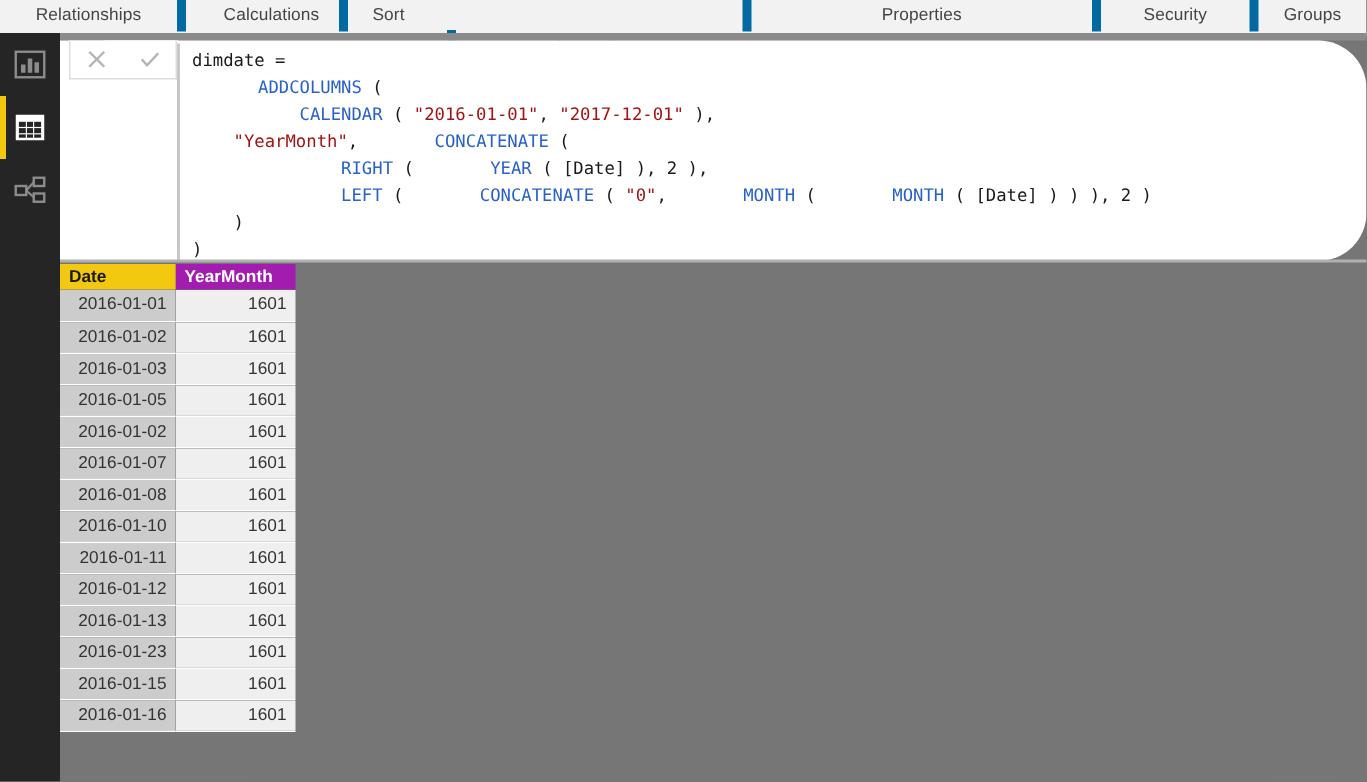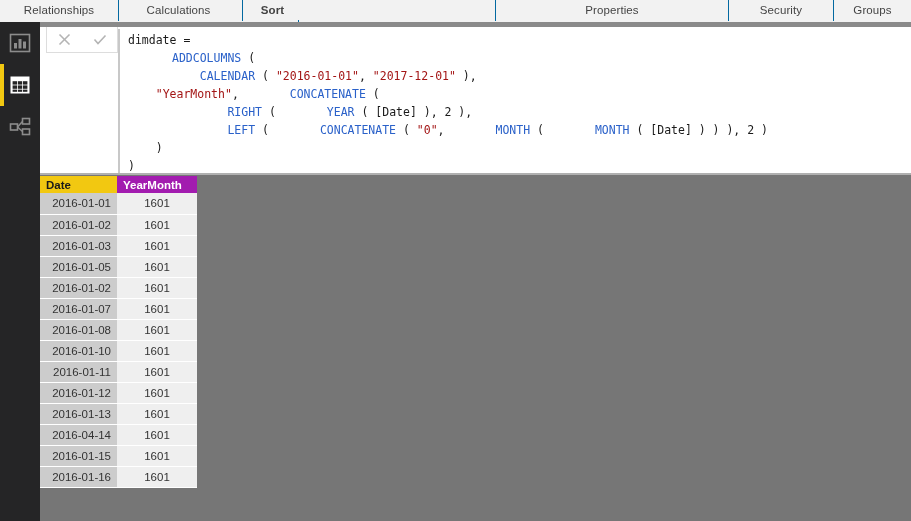--- a/index.html
+++ b/index.html
@@ -35,21 +35,21 @@
   .ribbon-group {
     position: absolute;
     top: 0;
     height: 21px;
     display: flex;
     align-items: center;
     justify-content: center;
     box-sizing: border-box;
   }
   .ribbon-group + .ribbon-group {
-    border-left: 1px solid #0369a1;
+    border-left: 6px solid #0369a1;
   }
   .ribbon-group-label {
     font-size: 11.5px;
     color: #444444;
     letter-spacing: 0.1px;
     white-space: nowrap;
     line-height: 21px;
   }
 
   
@@ -103,20 +103,21 @@
   }
 
   
   .formula-zone {
     position: absolute;
     left: 40px; top: 27px;
     width: 871px;
     height: 147px;
     background: #ffffff;
     box-sizing: border-box;
+    border-radius: 32px;
   }
   .formula-btns {
     position: absolute;
     left: 6px; top: 0px;
     width: 72px;
     height: 26px;
     background: #ffffff;
     border: 1px solid #dddddd;
     border-top: none;
     box-sizing: border-box;
@@ -221,37 +222,37 @@
   }
   .td-date {
     width: 77px;
     background: #cccccc;
     text-align: right;
     color: #3b3b3b;
   }
   .td-yearmonth {
     width: 80px;
     background: #efefef;
-    text-align: center;
+    text-align: right;
     color: #333333;
   }
 </style>
 </head>
 <body>
 
 <div id="app">
 
   <div class="ribbon" id="ribbon">
       <div class="ribbon-group" style="left: 0px; width: 118px;">
         <span class="ribbon-group-label">Relationships</span>
       </div>
       <div class="ribbon-group" style="left: 118px; width: 120px;">
         <span class="ribbon-group-label">Calculations</span>
       </div>
-      <div class="ribbon-group" style="left: 242px; width: 60px; font-weight: bold;">
+      <div class="ribbon-group" style="left: 226px; width: 60px;">
         <span class="ribbon-group-label">Sort</span>
       </div>
       <div class="ribbon-group" style="left: 298px; width: 197px; margin-top: 20px;">
         <span class="ribbon-group-label">Formatting</span>
       </div>
       <div class="ribbon-group" style="left: 495px; width: 233px;">
         <span class="ribbon-group-label">Properties</span>
       </div>
       <div class="ribbon-group" style="left: 728px; width: 105px;">
         <span class="ribbon-group-label">Security</span>
@@ -371,21 +372,21 @@
           </tr>
           <tr>
             <td class="td-date">2016-01-12</td>
             <td class="td-yearmonth">1601</td>
           </tr>
           <tr>
             <td class="td-date">2016-01-13</td>
             <td class="td-yearmonth">1601</td>
           </tr>
           <tr>
-            <td class="td-date">2016-04-14</td>
+            <td class="td-date">2016-01-23</td>
             <td class="td-yearmonth">1601</td>
           </tr>
           <tr>
             <td class="td-date">2016-01-15</td>
             <td class="td-yearmonth">1601</td>
           </tr>
           <tr>
             <td class="td-date">2016-01-16</td>
             <td class="td-yearmonth">1601</td>
           </tr>

